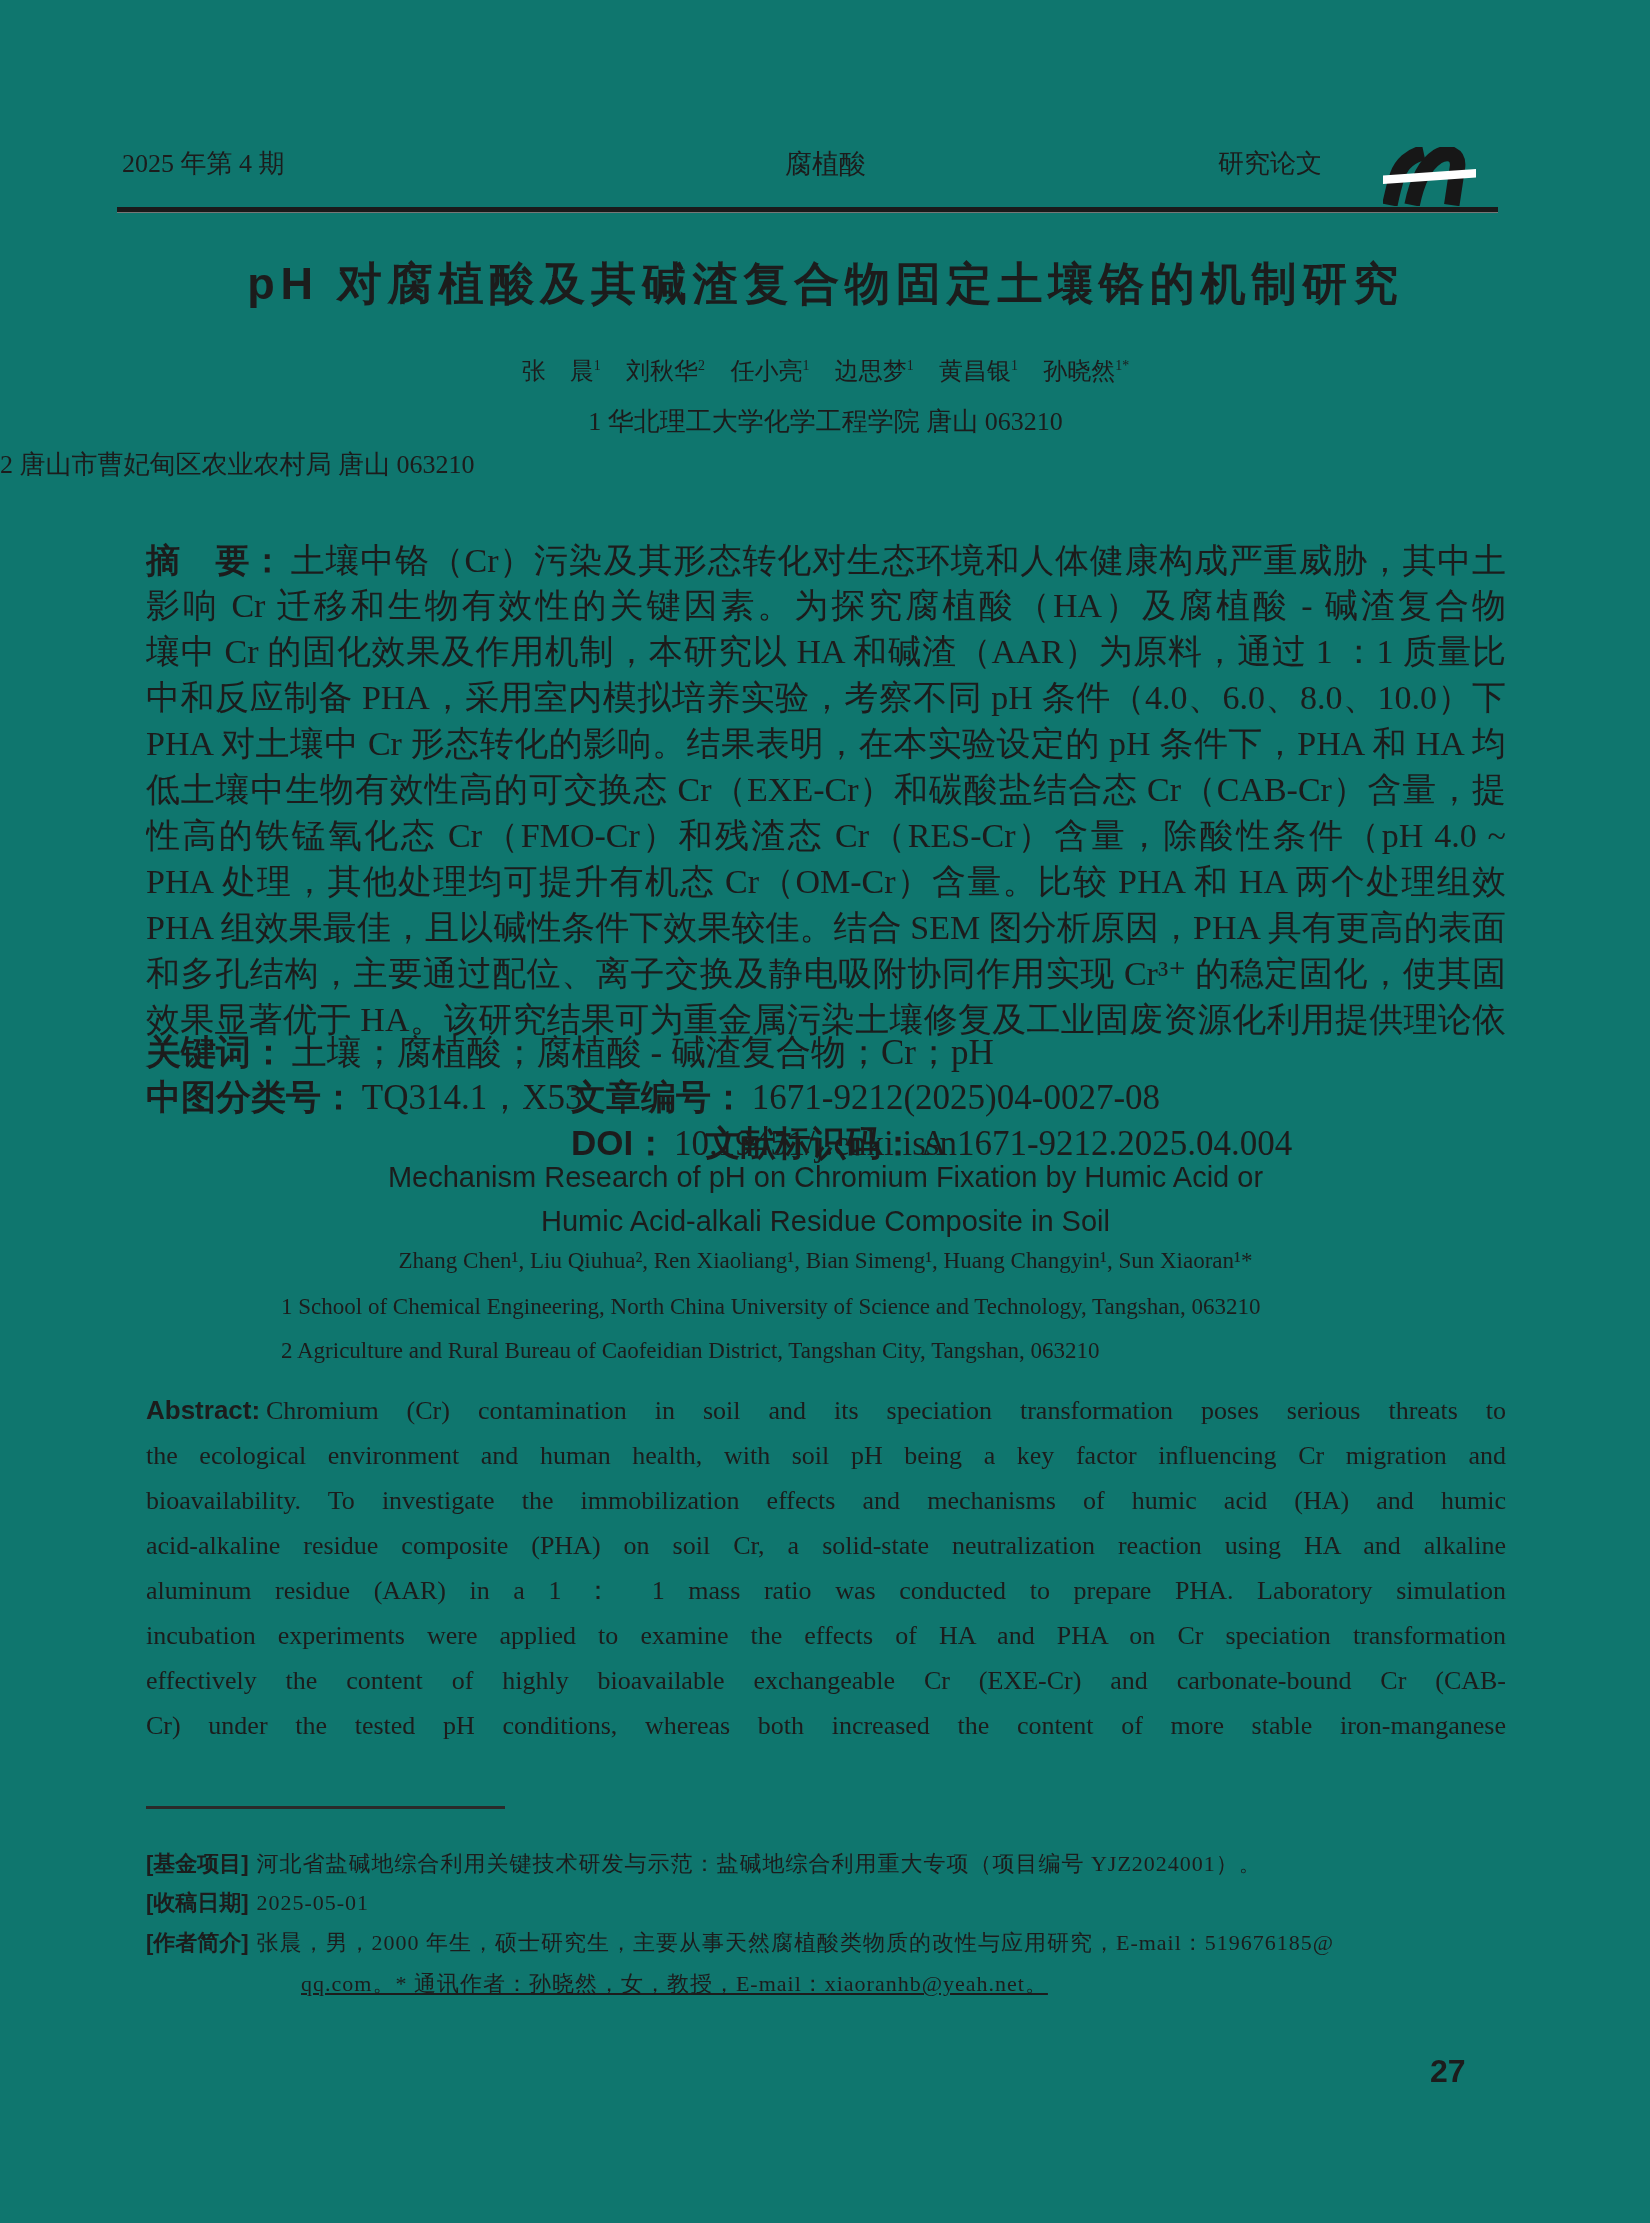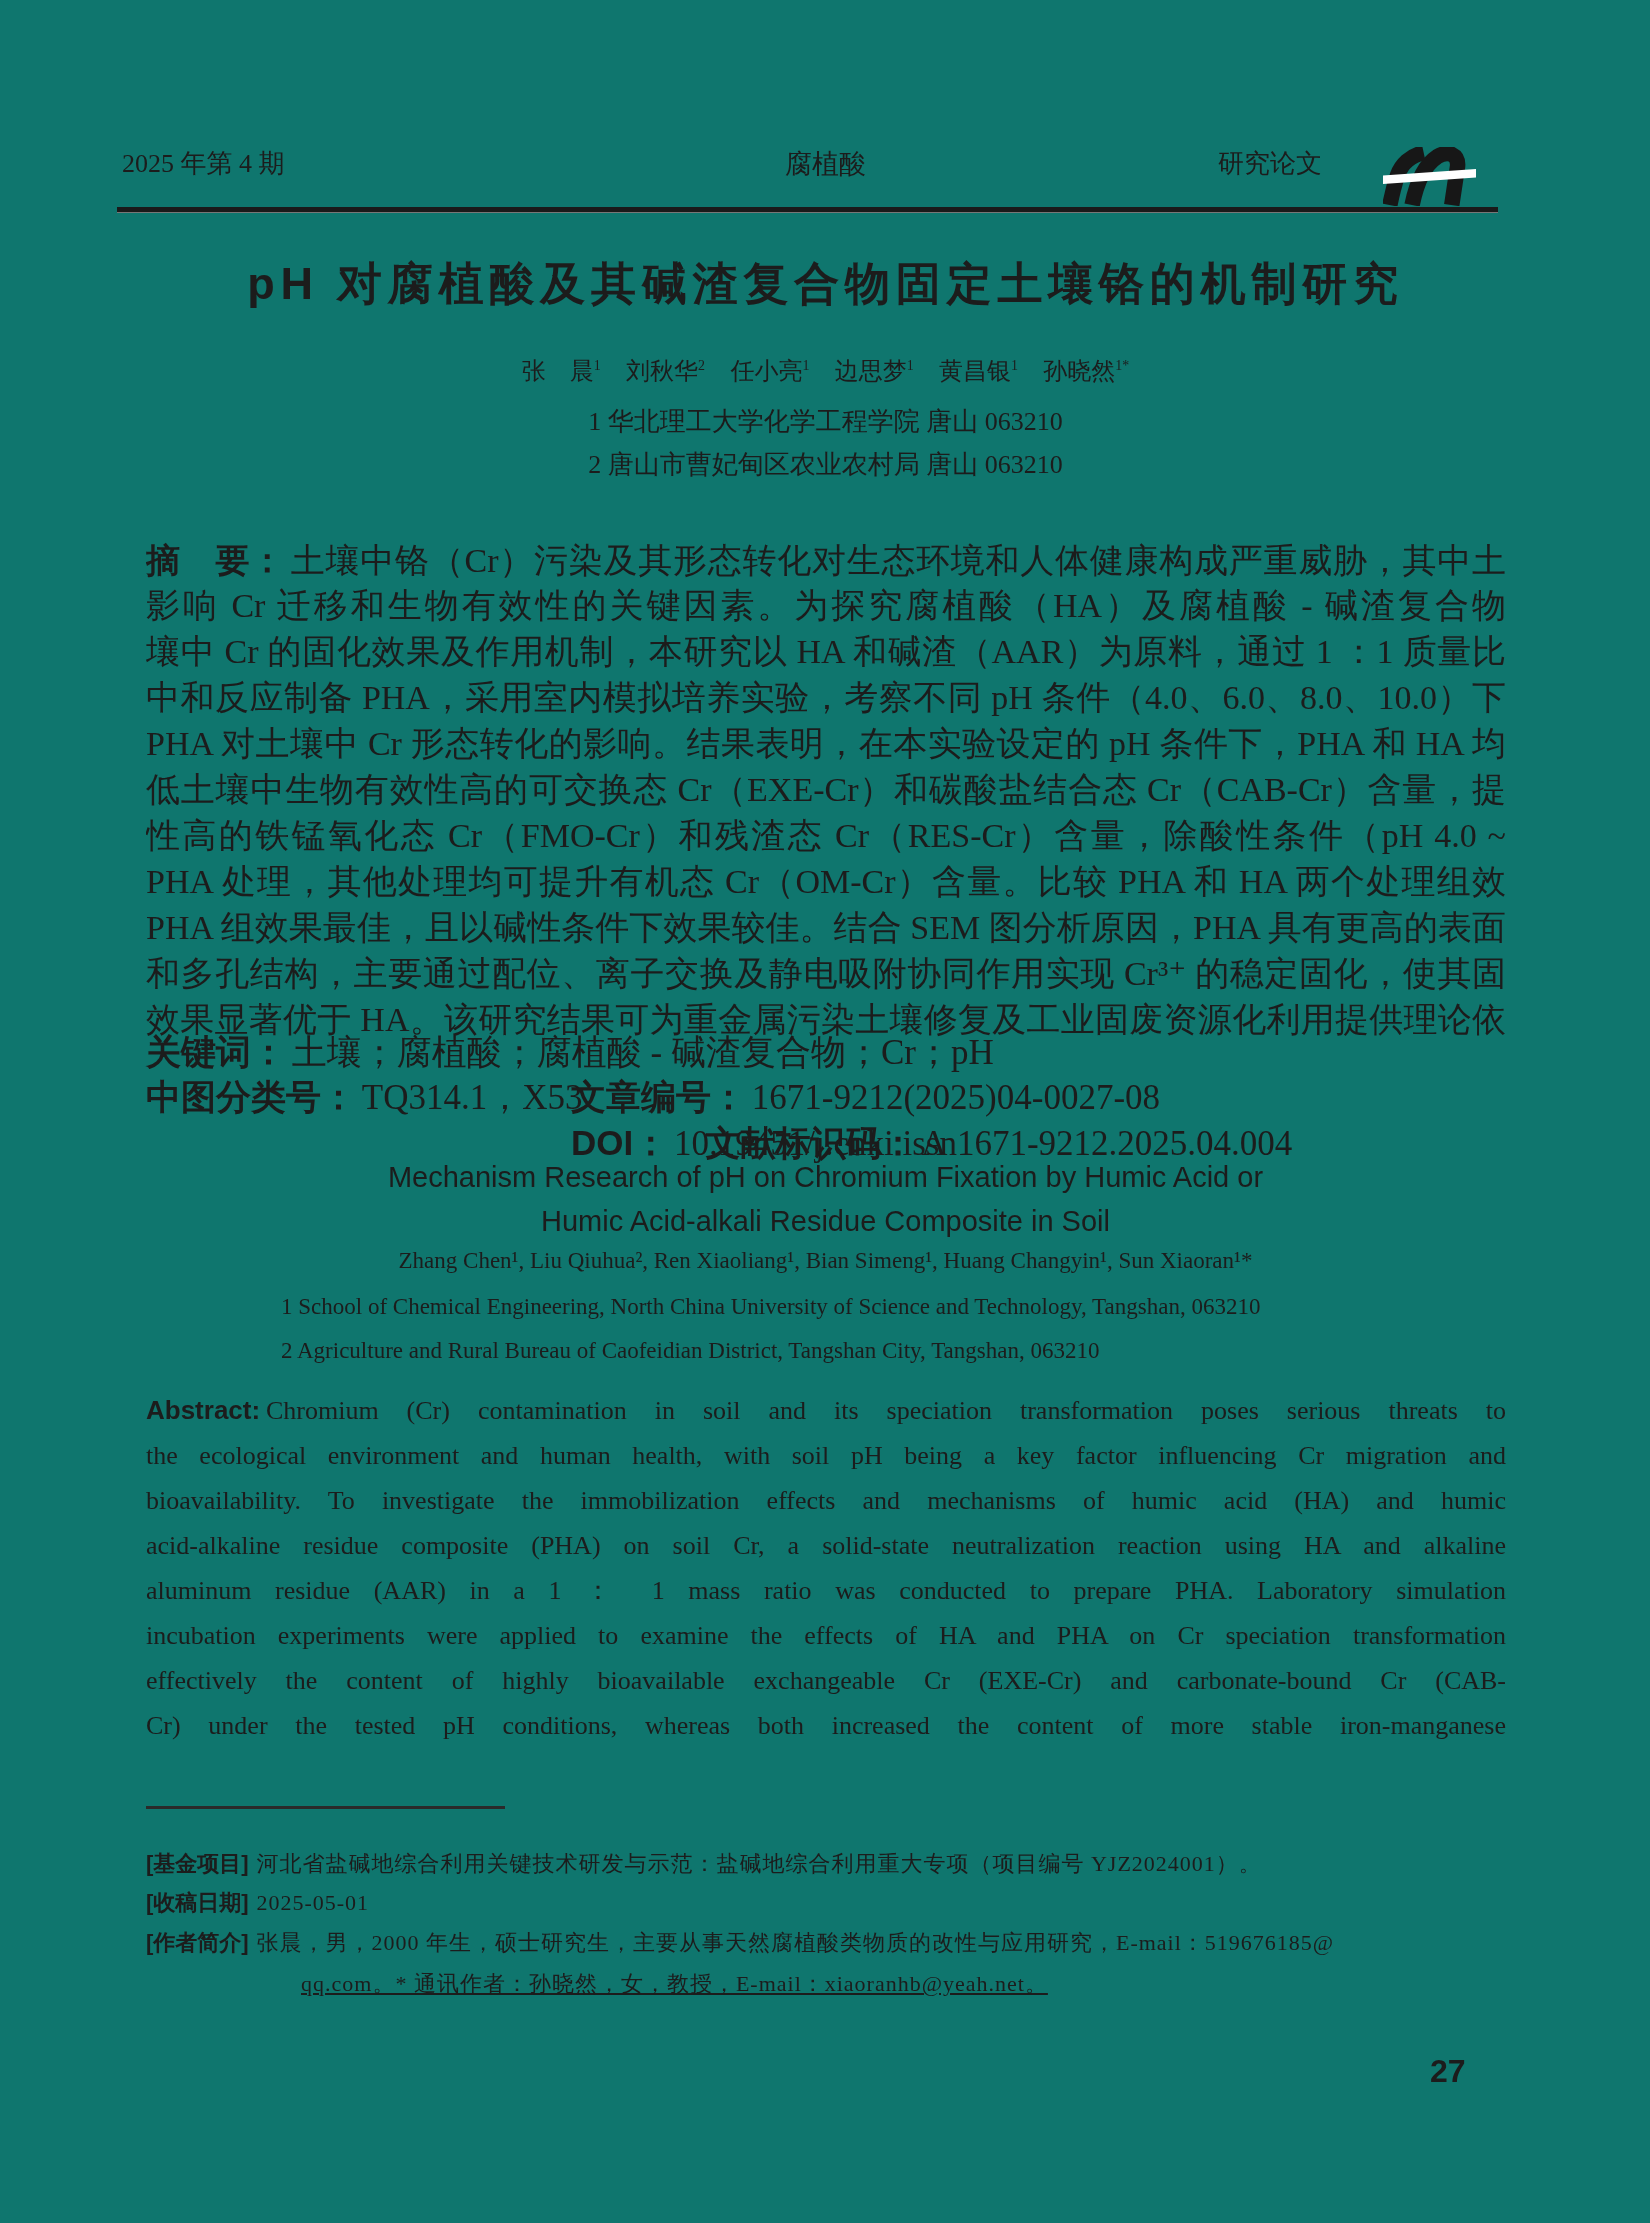--- a/index.html
+++ b/index.html
@@ -17,21 +17,21 @@
     font-family:"Liberation Sans","DejaVu Sans",sans-serif;}
   .hdr-rule{left:117px;top:207px;width:1381px;height:4.9px;background:#1a1a1a;border-bottom:1px solid #777;}
   .logo{left:1383px;top:147px;width:93px;height:59px;}
   
   .title-zh{left:0;top:254px;width:1651px;text-align:center;font-size:45px;letter-spacing:5.8px;
     font-family:"Liberation Sans","DejaVu Sans",sans-serif;font-weight:700;}
   .authors-zh{left:0;top:355px;width:1651px;text-align:center;font-size:24px;}
   .authors-zh .au{margin:0 9.7px;}
   sup{font-size:0.58em;}
   .affil-zh1{left:0;top:404px;width:1651px;text-align:center;font-size:26px;}
-  .affil-zh2{left:0;top:447px;width:1651px;text-align:center;font-size:26px;}
+  .affil-zh2{left:0;top:447px;width:1651px;text-align:left;font-size:26px;}
   
   .abstract-zh{left:146px;top:537px;width:1360px;font-size:34px;}
   .jline{text-align:justify;text-align-last:justify;height:46px;line-height:46px;overflow:hidden;}
   .jline.last{text-align-last:left;}
   .alabel{font-family:"Liberation Sans","DejaVu Sans",sans-serif;font-weight:700;margin-right:5.8px;}
   .meta{left:146px;width:1360px;height:46px;line-height:46px;font-size:35px;}
   .meta .col2{position:absolute;left:425px;top:0;}
   
   .en-title{left:0;width:1651px;text-align:center;font-size:29px;
     font-family:"Liberation Sans","DejaVu Sans",sans-serif;}

